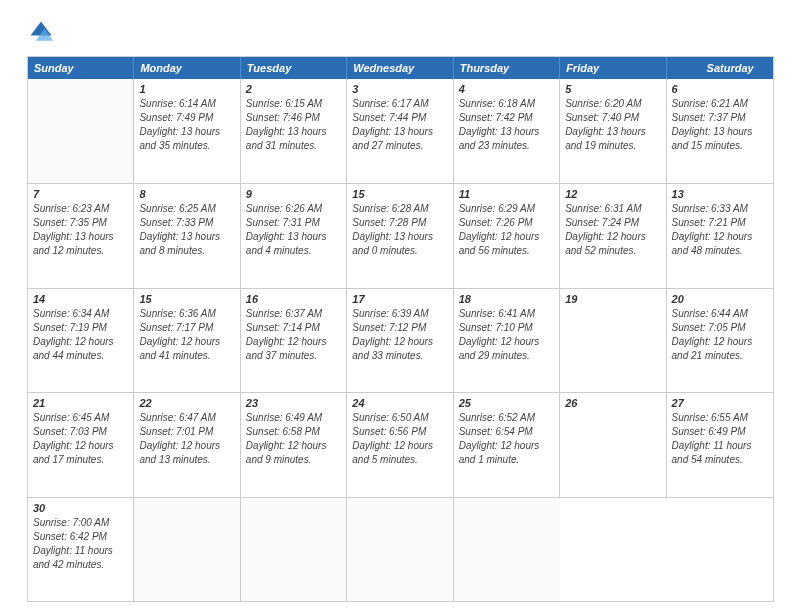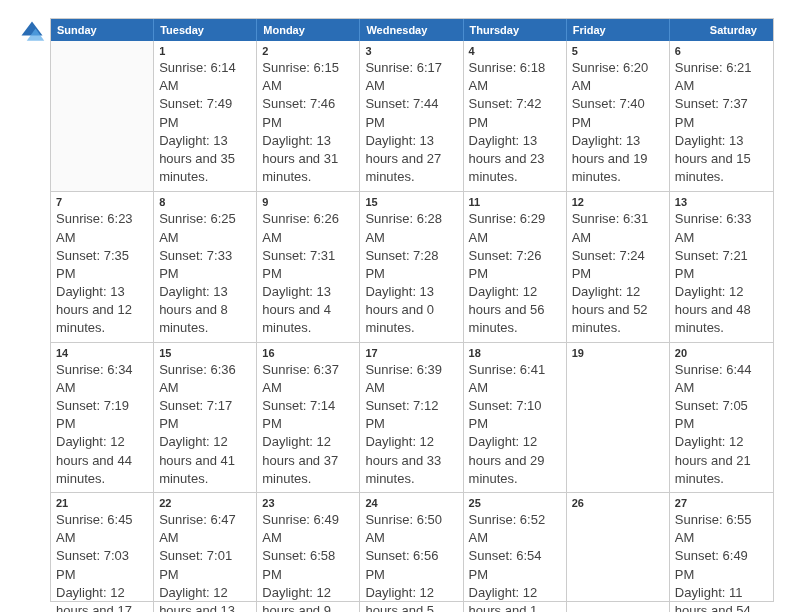--- a/index.html
+++ b/index.html
@@ -6,23 +6,24 @@
     body {
       font-family: Arial, sans-serif;
       background: #fff;
       width: 792px;
       height: 612px;
       overflow: hidden;
     }
     .page {
       width: 792px;
       height: 612px;
-      padding: 18px 18px 10px 18px;
-      display: flex;
-      flex-direction: row;
+      padding: 18px 18px 10px 27px;
+      display: flex;
+      flex-direction: column;
+      font-style: italic;
     }
     .header {
       display: flex;
       justify-content: space-between;
       align-items: flex-start;
       margin-bottom: 10px;
     }
     .logo {
       display: flex;
       align-items: center;
@@ -100,21 +101,21 @@
     }
     .cal-cell:last-child { border-right: none; }
     .cal-cell.empty { background: #fafafa; }
     .day-num {
       font-size: 11px;
       font-weight: bold;
       color: #333;
       margin-bottom: 2px;
     }
     .day-info {
-      font-size: 13px;
+      font-size: 10px;
       color: #444;
       line-height: 1.4;
     }
   </style>
 </head>
 <body>
 
 <div class="page">
   <div class="header">
     <div class="logo">
@@ -129,22 +130,22 @@
     </div>
     <div class="title-block">
       <div class="month-title"></div>
       <div class="subtitle"></div>
     </div>
   </div>
 
   <div class="calendar">
     <div class="cal-header">
     <div class="cal-header-cell">Sunday</div>
+        <div class="cal-header-cell">Monday</div>
         <div class="cal-header-cell">Tuesday</div>
-        <div class="cal-header-cell">Monday</div>
         <div class="cal-header-cell">Wednesday</div>
         <div class="cal-header-cell">Thursday</div>
         <div class="cal-header-cell">Friday</div>
         <div class="cal-header-cell">Saturday</div>
       </div>
     <div class="cal-body">
     <div class="cal-week">
           <div class="cal-cell empty"></div>
           <div class="cal-cell">
             <div class="day-num">1</div>

